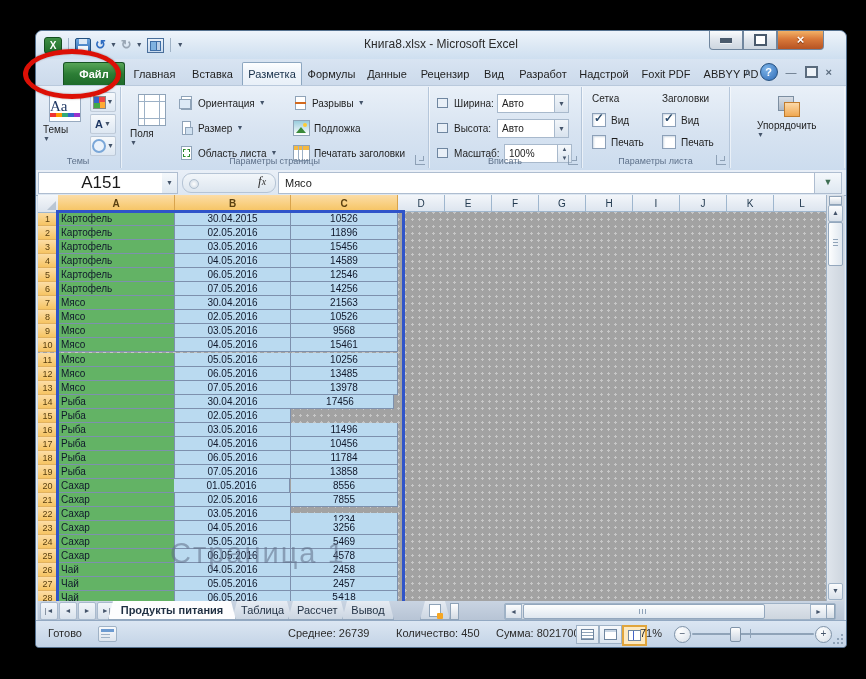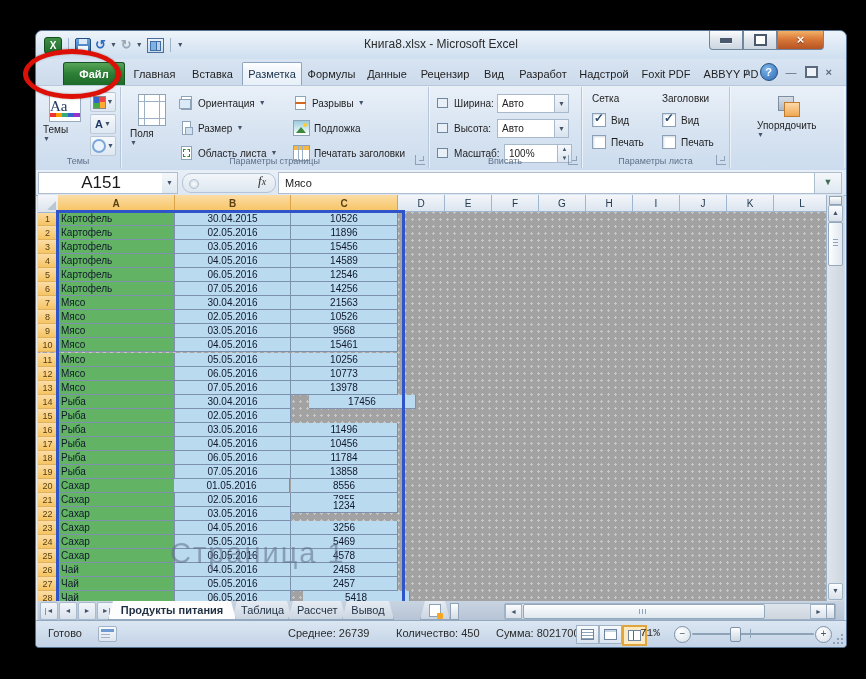--- a/index.html
+++ b/index.html
@@ -177,21 +177,21 @@
   .macro::before{content:"";position:absolute;left:2px;top:2px;right:2px;height:3px;background:#6d9bd1;}
   .macro::after{content:"";position:absolute;left:2px;top:7px;width:9px;height:1px;background:#9fb2c6;box-shadow:0 3px 0 #9fb2c6;}
   .views{position:absolute;left:540px;top:4px;display:flex;}
   .vbtn{width:21px;height:17px;border:1px solid #9fb2c6;background:linear-gradient(#f6f9fc,#dbe4ee);
         display:flex;align-items:center;justify-content:center;}
   .vbtn.on{border:2px solid #e0a53c;background:#fce9c0;}
   .vi1{width:11px;height:9px;background:repeating-linear-gradient(#fff 0 2px,#8fa3b8 2px 3px);border:1px solid #6f86a0;}
   .vi2{width:11px;height:9px;background:#fff;border:1px solid #6f86a0;box-shadow:inset 0 2px 0 #c9d6e4;}
   .vi3{width:11px;height:9px;background:#fff;border:1px solid #6f86a0;position:relative;}
   .vi3::after{content:"";position:absolute;left:4px;top:0;bottom:0;width:1px;background:#4464c8;}
-  .zoomlbl{position:absolute;left:604px;top:6px;font-family:Liberation Mono, monospace;}
+  .zoomlbl{position:absolute;left:604px;top:6px;}
   .zslider{position:absolute;left:638px;top:5px;width:158px;height:15px;}
   .zc{position:absolute;top:0;width:15px;height:15px;border-radius:50%;border:1px solid #7f93a8;
       background:radial-gradient(circle at 35% 30%,#fff,#d7dfe8);text-align:center;line-height:13px;font-size:10px;color:#44546a;}
   .zline{position:absolute;left:18px;right:18px;top:7px;height:2px;background:#8fa3b8;border-radius:1px;}
   .ztick{position:absolute;left:76px;top:3px;width:1px;height:9px;background:#8fa3b8;}
   .zthumb{position:absolute;left:56px;top:1px;width:9px;height:13px;background:linear-gradient(#fdfdfd,#ccd6e2);
       border:1px solid #7f93a8;border-radius:2px;}
   .grip{position:absolute;right:3px;bottom:3px;width:10px;height:10px;}
   .grip::after{content:"";position:absolute;right:0;bottom:0;width:2px;height:2px;background:#8fa3b8;
       box-shadow:-4px 0 0 #8fa3b8,0 -4px 0 #8fa3b8,-8px 0 0 #8fa3b8,0 -8px 0 #8fa3b8,-4px -4px 0 #8fa3b8;}
@@ -440,29 +440,29 @@
         <div class="cell a" style="left: 20px; width: 117px; top: 143.45px; height: 14.05px; line-height: 14.05px;">Мясо</div>
         <div class="cell b" style="left: 137px; width: 116px; top: 143.45px; height: 14.05px; line-height: 14.05px;">04.05.2016</div>
         <div class="cell c" style="left: 253px; width: 107px; top: 143.45px; height: 14.05px; line-height: 14.05px;">15461</div>
         <div class="rownum" style="top: 157.5px; height: 14.05px; line-height: 14.05px;">11</div>
         <div class="cell a" style="left: 20px; width: 117px; top: 157.5px; height: 14.05px; line-height: 14.05px;">Мясо</div>
         <div class="cell b" style="left: 137px; width: 116px; top: 157.5px; height: 14.05px; line-height: 14.05px;">05.05.2016</div>
         <div class="cell c" style="left: 253px; width: 107px; top: 157.5px; height: 14.05px; line-height: 14.05px;">10256</div>
         <div class="rownum" style="top: 171.55px; height: 14.05px; line-height: 14.05px;">12</div>
         <div class="cell a" style="left: 20px; width: 117px; top: 171.55px; height: 14.05px; line-height: 14.05px;">Мясо</div>
         <div class="cell b" style="left: 137px; width: 116px; top: 171.55px; height: 14.05px; line-height: 14.05px;">06.05.2016</div>
-        <div class="cell c" style="left: 253px; width: 107px; top: 171.55px; height: 14.05px; line-height: 14.05px;">10773</div>
+        <div class="cell c" style="left: 253px; width: 107px; top: 171.55px; height: 14.05px; line-height: 14.05px;">13485</div>
         <div class="rownum" style="top: 185.6px; height: 14.05px; line-height: 14.05px;">13</div>
         <div class="cell a" style="left: 20px; width: 117px; top: 185.6px; height: 14.05px; line-height: 14.05px;">Мясо</div>
         <div class="cell b" style="left: 137px; width: 116px; top: 185.6px; height: 14.05px; line-height: 14.05px;">07.05.2016</div>
         <div class="cell c" style="left: 253px; width: 107px; top: 185.6px; height: 14.05px; line-height: 14.05px;">13978</div>
         <div class="rownum" style="top: 199.65px; height: 14.05px; line-height: 14.05px;">14</div>
         <div class="cell a" style="left: 20px; width: 117px; top: 199.65px; height: 14.05px; line-height: 14.05px;">Рыба</div>
         <div class="cell b" style="left: 137px; width: 116px; top: 199.65px; height: 14.05px; line-height: 14.05px;">30.04.2016</div>
-        <div class="cell c" style="left: 271px; width: 107px; top: 199.65px; height: 14.05px; line-height: 14.05px;">17456</div>
+        <div class="cell c" style="left: 249px; width: 107px; top: 199.65px; height: 14.05px; line-height: 14.05px;">17456</div>
         <div class="rownum" style="top: 213.7px; height: 14.05px; line-height: 14.05px;">15</div>
         <div class="cell a" style="left: 20px; width: 117px; top: 213.7px; height: 14.05px; line-height: 14.05px;">Рыба</div>
         <div class="cell b" style="left: 137px; width: 116px; top: 213.7px; height: 14.05px; line-height: 14.05px;">02.05.2016</div>
         <div class="cell c" style="left: 253px; width: 107px; top: 213.7px; height: 14.05px; line-height: 14.05px; margin-top: 45px;">21546</div>
         <div class="rownum" style="top: 227.75px; height: 14.05px; line-height: 14.05px;">16</div>
         <div class="cell a" style="left: 20px; width: 117px; top: 227.75px; height: 14.05px; line-height: 14.05px;">Рыба</div>
         <div class="cell b" style="left: 137px; width: 116px; top: 227.75px; height: 14.05px; line-height: 14.05px;">03.05.2016</div>
         <div class="cell c" style="left: 253px; width: 107px; top: 227.75px; height: 14.05px; line-height: 14.05px;">11496</div>
         <div class="rownum" style="top: 241.8px; height: 14.05px; line-height: 14.05px;">17</div>
         <div class="cell a" style="left: 20px; width: 117px; top: 241.8px; height: 14.05px; line-height: 14.05px;">Рыба</div>
@@ -480,21 +480,21 @@
         <div class="cell a" style="left: 20px; width: 117px; top: 283.95px; height: 14.05px; line-height: 14.05px;">Сахар</div>
         <div class="cell b" style="left: 136px; width: 116px; top: 283.95px; height: 14.05px; line-height: 14.05px;">01.05.2016</div>
         <div class="cell c" style="left: 253px; width: 107px; top: 283.95px; height: 14.05px; line-height: 14.05px;">8556</div>
         <div class="rownum" style="top: 298px; height: 14.05px; line-height: 14.05px;">21</div>
         <div class="cell a" style="left: 20px; width: 117px; top: 298px; height: 14.05px; line-height: 14.05px;">Сахар</div>
         <div class="cell b" style="left: 137px; width: 116px; top: 298px; height: 14.05px; line-height: 14.05px;">02.05.2016</div>
         <div class="cell c" style="left: 253px; width: 107px; top: 298px; height: 14.05px; line-height: 14.05px;">7855</div>
         <div class="rownum" style="top: 312.05px; height: 14.05px; line-height: 14.05px;">22</div>
         <div class="cell a" style="left: 20px; width: 117px; top: 312.05px; height: 14.05px; line-height: 14.05px;">Сахар</div>
         <div class="cell b" style="left: 137px; width: 116px; top: 312.05px; height: 14.05px; line-height: 14.05px;">03.05.2016</div>
-        <div class="cell c" style="left: 253px; width: 107px; top: 304px; height: 14.05px; line-height: 14.05px;">1234</div>
+        <div class="cell c" style="left: 253px; width: 107px; top: 318px; height: 14.05px; line-height: 14.05px;">1234</div>
         <div class="rownum" style="top: 326.1px; height: 14.05px; line-height: 14.05px;">23</div>
         <div class="cell a" style="left: 20px; width: 117px; top: 326.1px; height: 14.05px; line-height: 14.05px;">Сахар</div>
         <div class="cell b" style="left: 137px; width: 116px; top: 326.1px; height: 14.05px; line-height: 14.05px;">04.05.2016</div>
         <div class="cell c" style="left: 253px; width: 107px; top: 326.1px; height: 14.05px; line-height: 14.05px;">3256</div>
         <div class="rownum" style="top: 340.15px; height: 14.05px; line-height: 14.05px;">24</div>
         <div class="cell a" style="left: 20px; width: 117px; top: 340.15px; height: 14.05px; line-height: 14.05px;">Сахар</div>
         <div class="cell b" style="left: 137px; width: 116px; top: 340.15px; height: 14.05px; line-height: 14.05px;">05.05.2016</div>
         <div class="cell c" style="left: 253px; width: 107px; top: 340.15px; height: 14.05px; line-height: 14.05px;">5469</div>
         <div class="rownum" style="top: 354.2px; height: 14.05px; line-height: 14.05px;">25</div>
         <div class="cell a" style="left: 20px; width: 117px; top: 354.2px; height: 14.05px; line-height: 14.05px;">Сахар</div>
@@ -504,21 +504,21 @@
         <div class="cell a" style="left: 20px; width: 117px; top: 368.25px; height: 14.05px; line-height: 14.05px;">Чай</div>
         <div class="cell b" style="left: 137px; width: 116px; top: 368.25px; height: 14.05px; line-height: 14.05px;">04.05.2016</div>
         <div class="cell c" style="left: 253px; width: 107px; top: 368.25px; height: 14.05px; line-height: 14.05px;">2458</div>
         <div class="rownum" style="top: 382.3px; height: 14.05px; line-height: 14.05px;">27</div>
         <div class="cell a" style="left: 20px; width: 117px; top: 382.3px; height: 14.05px; line-height: 14.05px;">Чай</div>
         <div class="cell b" style="left: 137px; width: 116px; top: 382.3px; height: 14.05px; line-height: 14.05px;">05.05.2016</div>
         <div class="cell c" style="left: 253px; width: 107px; top: 382.3px; height: 14.05px; line-height: 14.05px;">2457</div>
         <div class="rownum" style="top: 396.35px; height: 14.05px; line-height: 14.05px;">28</div>
         <div class="cell a" style="left: 20px; width: 117px; top: 396.35px; height: 14.05px; line-height: 14.05px;">Чай</div>
         <div class="cell b" style="left: 137px; width: 116px; top: 396.35px; height: 14.05px; line-height: 14.05px;">06.05.2016</div>
-        <div class="cell c" style="left: 265px; width: 107px; top: 396.35px; height: 14.05px; line-height: 14.05px;">5418</div>
+        <div class="cell c" style="left: 253px; width: 107px; top: 396.35px; height: 14.05px; line-height: 14.05px; font-family: Liberation Mono, monospace;">5418</div>
       </div>
     <div id="heads">
         <div class="corner"></div>
         <div class="colh sel" style="left: 20px; width: 117px;">A</div>
         <div class="colh sel" style="left: 137px; width: 116px;">B</div>
         <div class="colh sel" style="left: 253px; width: 107px;">C</div>
         <div class="colh" style="left: 360px; width: 47px;">D</div>
         <div class="colh" style="left: 407px; width: 47px;">E</div>
         <div class="colh" style="left: 454px; width: 47px;">F</div>
         <div class="colh" style="left: 501px; width: 47px;">G</div>

